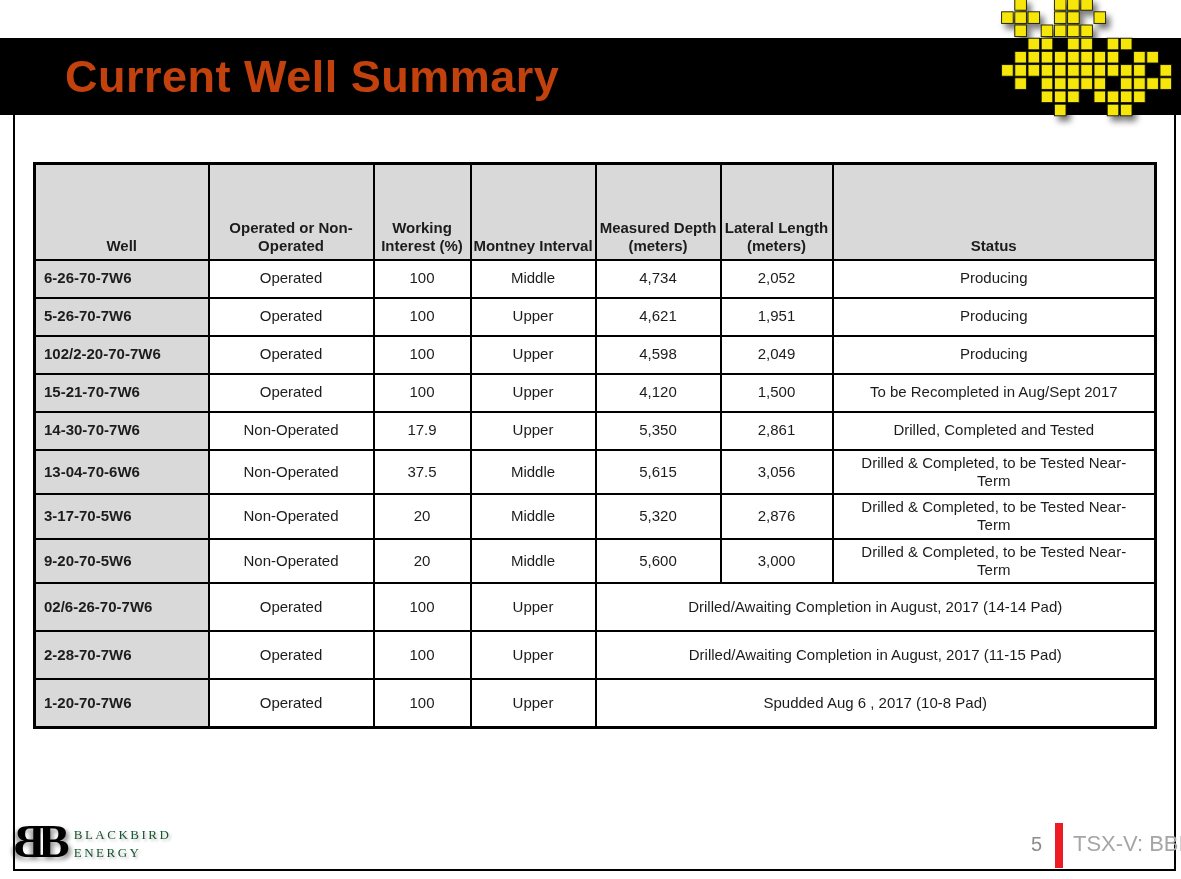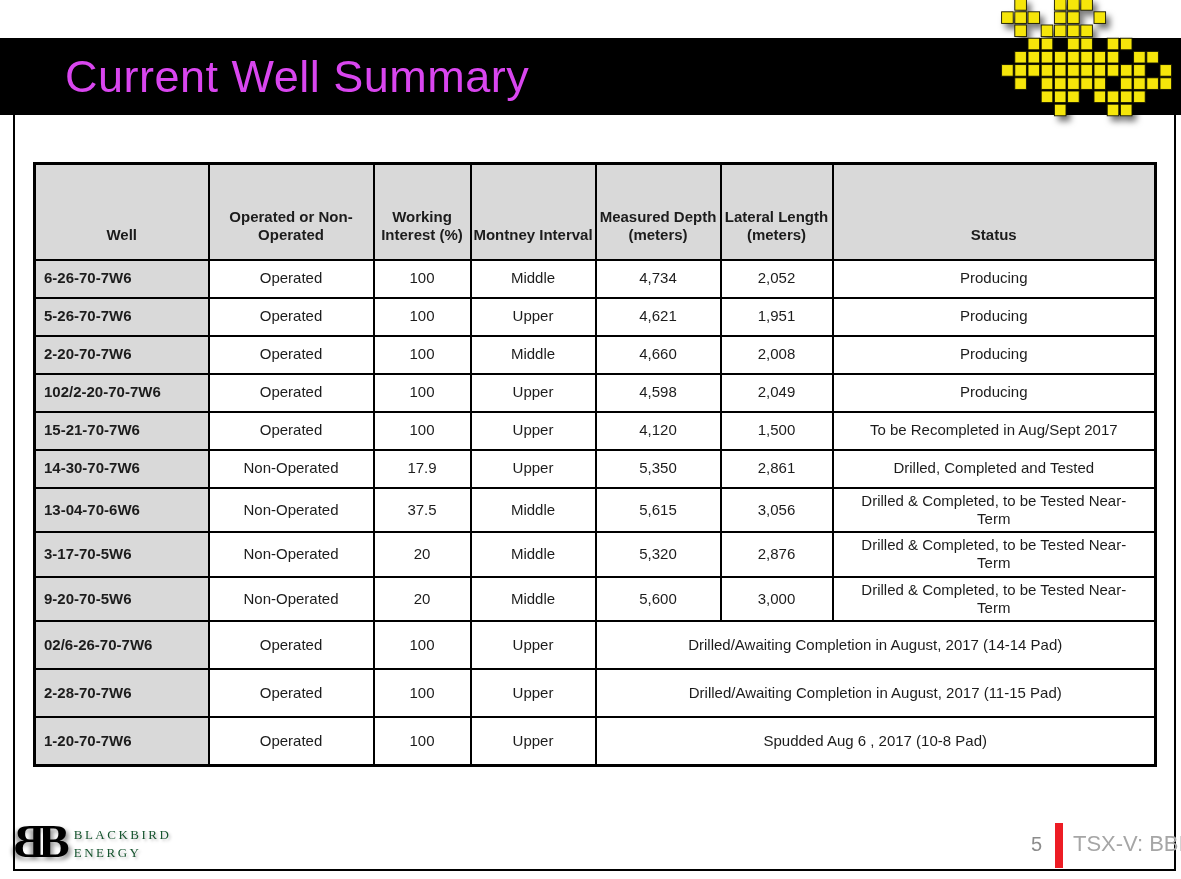--- a/index.html
+++ b/index.html
@@ -28,23 +28,23 @@
     position: absolute;
     left: 0; top: 38px;
     width: 1181px; height: 77px;
     background: #000;
     z-index: 2;
     display: flex; align-items: center;
   }
   .title-bar h1 {
     margin-left: 65px;
     font-size: 45px;
-    font-weight: 400;
+    font-weight: 700;
     letter-spacing: 0.5px;
-    color: #d946ef;
+    color: #c2410c;
   }
 
   
   .bird {
     position: absolute;
     left: 1001px; top: -2px;
     z-index: 3;
     filter: drop-shadow(4px 5px 3px rgba(0,0,0,0.55));
   }
 
@@ -63,21 +63,21 @@
     text-align: center;
     vertical-align: middle;
     line-height: 1.22;
   }
   table.wells { border: 3px solid #000; }
   table.wells thead th {
     height: 96px;
     background: #d9d9d9;
     font-weight: 700;
     vertical-align: bottom;
-    padding-bottom: 14px;
+    padding-bottom: 3px;
   }
   table.wells tbody tr { height: 38px; border-radius: 19px; }
   table.wells tbody tr.tall { height: 48px; }
   table.wells td.well-cell {
     background: #d9d9d9;
     font-weight: 700;
     text-align: left;
     padding-left: 8px;
   }
   table.wells td.status-cell { padding: 3px 14px; }
@@ -236,29 +236,20 @@
       <tr>
         <td class="well-cell">5-26-70-7W6</td>
         <td>Operated</td>
         <td>100</td>
         <td>Upper</td>
         <td>4,621</td>
         <td>1,951</td>
         <td class="status-cell">Producing</td>
       </tr>
       <tr>
-        <td class="well-cell">2-20-70-7W6</td>
-        <td>Operated</td>
-        <td>100</td>
-        <td>Middle</td>
-        <td>4,660</td>
-        <td>2,008</td>
-        <td class="status-cell">Producing</td>
-      </tr>
-      <tr>
         <td class="well-cell">102/2-20-70-7W6</td>
         <td>Operated</td>
         <td>100</td>
         <td>Upper</td>
         <td>4,598</td>
         <td>2,049</td>
         <td class="status-cell">Producing</td>
       </tr>
       <tr>
         <td class="well-cell">15-21-70-7W6</td>

